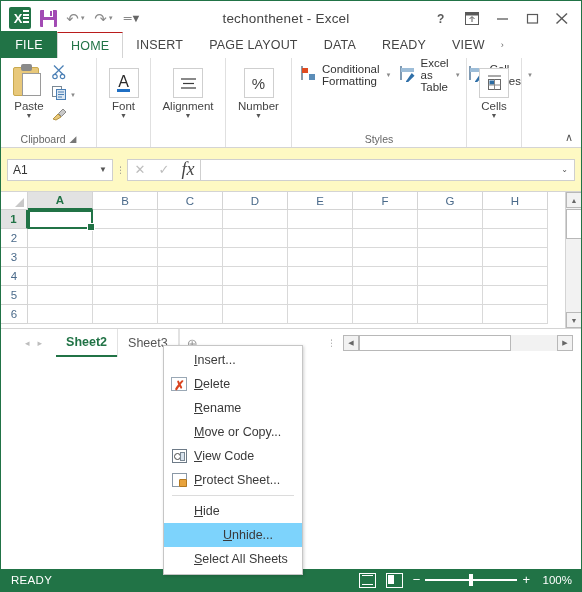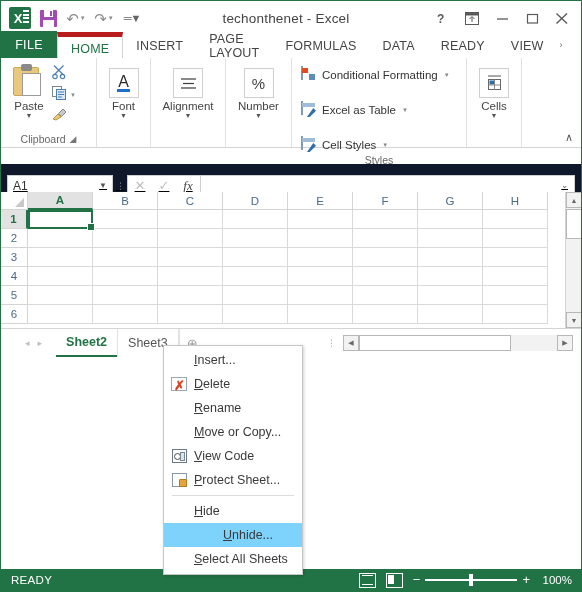--- a/index.html
+++ b/index.html
@@ -57,35 +57,35 @@
   .win-btns { display: flex; align-items: center; padding-right: 4px; }
   .win-btn {
     width: 30px; height: 28px; display: flex; align-items: center;
     justify-content: center; color: #5a5a5a; cursor: pointer;
   }
   .win-btn svg { display: block; }
 
   
   .tabbar {
     position: absolute; left: 0; top: 30px; width: 528px; height: 28px;
-    display: flex; align-items: flex-end;
+    display: flex; align-items: center;
   }
   .tab-file {
     background: #217346; color: #fff; height: 28px; min-width: 56px;
     display: flex; align-items: center; justify-content: center;
     font-size: 12.5px; cursor: pointer; letter-spacing: .3px;
   }
   .tab {
     height: 27px; padding: 0 13px; display: flex; align-items: center;
     font-size: 12.5px; color: #444; cursor: pointer; letter-spacing: .2px;
   }
   .tab.active {
     background: #fff; color: #217346;
     border-left: 1px solid #d4d4d4; border-right: 1px solid #d4d4d4;
-    border-top: 5px solid #b91c1c;
+    border-top: 1px solid #b91c1c;
     height: 28px; margin-bottom: -1px;
   }
   .tab-overflow { font-size: 9px; color: #666; padding: 0 3px; align-self: center; }
 
   
   .ribbon {
     position: absolute; left: 0; top: 57px; width: 580px; height: 90px;
     background: #fff; border-bottom: 1px solid #d4d4d4;
     display: flex;
   }
@@ -114,50 +114,49 @@
   .small-row { display: flex; align-items: center; gap: 2px; height: 18px; cursor: pointer; }
   .mini-col { display: flex; flex-direction: column; gap: 3px; padding-top: 3px; }
 
   .box-ico {
     width: 30px; height: 30px; border: 1px solid #cfcfcf; background: #fff;
     display: flex; align-items: center; justify-content: center;
     font-size: 15px; color: #444;
   }
   .u-A { font-size: 16px; color: #2b2b2b; border-bottom: 3px solid #1f6fc4; line-height: 15px; padding: 0 1px;}
 
-  .styles-list { display: flex; flex-direction: column; gap: 16px; padding: 3px 6px 0 4px; }
+  .styles-list { display: flex; flex-direction: row; gap: 8px; padding: 3px 6px 0 4px; }
   .style-row { display: flex; align-items: center; gap: 5px; font-size: 11.5px; color: #333; cursor: pointer; height: 19px; }
   .si { width: 16px; height: 15px; position: relative; flex: none; }
   .si-grid { width: 15px; height: 14px; border: 1px solid #8a9aa8; background: #fff; }
   .si-grid::before { content:""; position:absolute; left:1px; top:1px; width:6px; height:5px; background:#e04b20; }
   .si-grid::after { content:""; position:absolute; left:8px; top:7px; width:6px; height:6px; background:#5b8db8; }
   .si-tbl { width: 15px; height: 14px; border: 1px solid #7f9ab3; background: #eef4f9; }
   .si-tbl::before { content:""; position:absolute; left:1px; top:1px; width:13px; height:4px; background:#9dbdd8; }
   .si-tbl::after { content:""; position:absolute; left:6px; top:6px; width:9px; height:9px; background:#2f6fa8;
     clip-path: polygon(0 100%, 70% 0, 100% 30%, 30% 100%); }
 
   .ribbon-collapse { position: absolute; right: 8px; bottom: 3px; font-size: 11px; color: #555; cursor: pointer; }
 
   
   .fbar {
-    position: absolute; left: 0; top: 163px; width: 580px; height: 44px;
-    background: #0f172a; display: flex; align-items: center; padding: 0 6px;
+    position: absolute; left: 0; top: 147px; width: 580px; height: 44px;
+    background: #fef9c3; display: flex; align-items: center; padding: 0 6px;
     border-bottom: 1px solid #d4d4d4;
-    text-decoration: underline;
   }
   .namebox {
     width: 106px; height: 22px; border: 1px solid #cfcfcf; background: #fff;
     display: flex; align-items: center; justify-content: space-between;
     padding: 0 5px; font-size: 12px; color: #333;
   }
   .namebox .cv { font-size: 8px; color: #555; }
   .fb-grip { width: 14px; text-align: center; color: #888; font-size: 9px; letter-spacing: -1px;}
   .fb-btns { display: flex; align-items: center; height: 22px; border: 1px solid #cfcfcf; border-right: none; background:#fff; }
   .fb-btn { width: 24px; height: 20px; display: flex; align-items: center; justify-content: center; font-size: 13px; color: #bdbdbd; }
-  .fb-btn.fx { color: #444; font-style: italic; font-family: "Liberation Serif", serif; font-size: 13px; text-align: right; }
+  .fb-btn.fx { color: #444; font-style: italic; font-family: "Liberation Serif", serif; font-size: 18px; text-align: right; }
   .fb-input {
     flex: 1; height: 22px; border: 1px solid #cfcfcf; background: #fff;
     display: flex; align-items: center; justify-content: flex-end; padding-right: 6px;
     font-size: 12px; color: #333;
   }
   .fb-input .cv { font-size: 8px; color: #555; }
 
   
   .gridwrap { position: absolute; left: 0; top: 191px; width: 580px; height: 136px; background: #fff; overflow: hidden; }
   .colhdr { display: flex; height: 18px; }
@@ -347,21 +346,20 @@
           </svg>
       </div>
     </div>
   </div>
 
   <div class="tabbar">
     <div class="tab-file">FILE</div>
     <div class="tab active">HOME</div>
     <div class="tab">INSERT</div>
     <div class="tab">PAGE LAYOUT</div>
-    <div class="tab">FORMULAS</div>
     <div class="tab">DATA</div>
     <div class="tab">READY</div>
     <div class="tab">VIEW</div>
     <div class="tab-overflow">›</div>
   </div>
 
   <div class="ribbon">
 
     <div class="rgroup" style="width:96px">
       <div class="rgroup-body">

